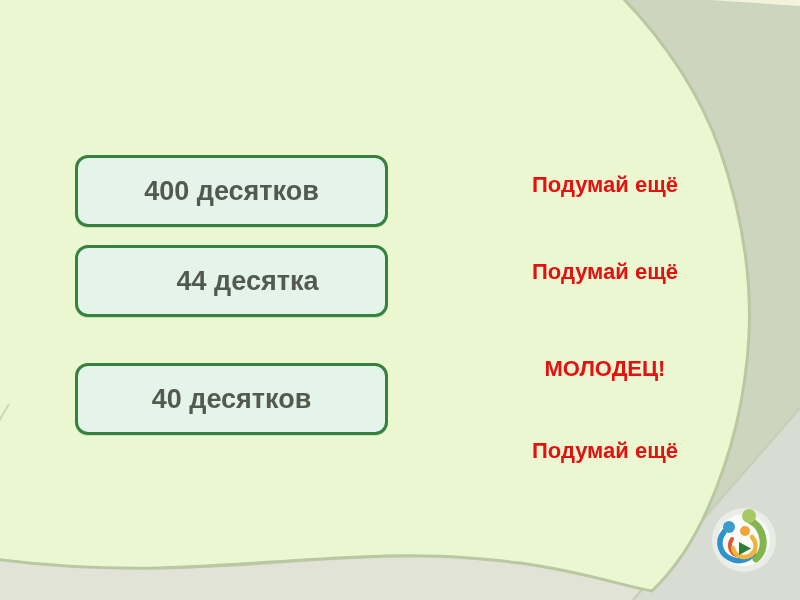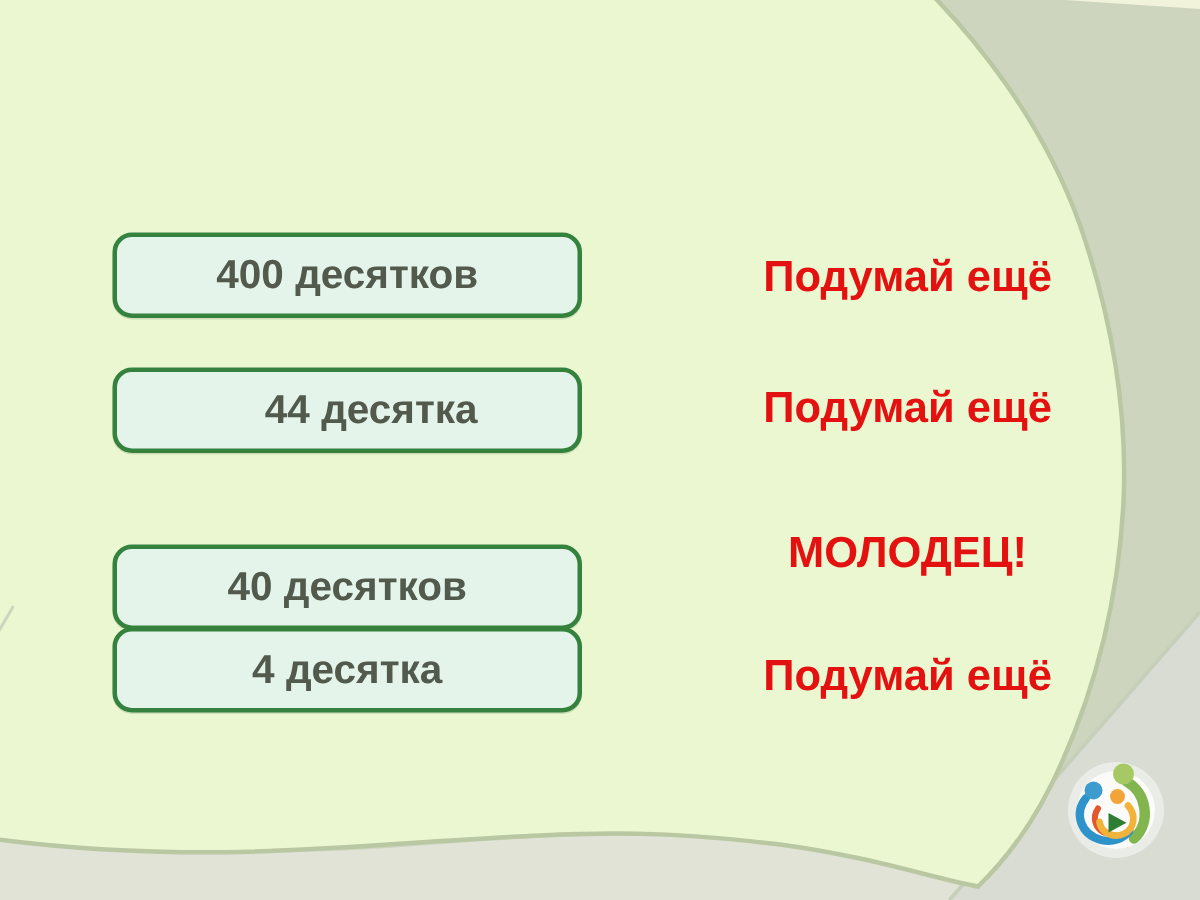--- a/index.html
+++ b/index.html
@@ -11,33 +11,33 @@
   .slide{position:relative;width:800px;height:600px;overflow:hidden;}
   .bg{position:absolute;left:0;top:0;width:800px;height:600px;display:block;}
 
   .title{
     position:absolute;left:30px;top:37px;width:740px;
     text-align:center;font-weight:bold;font-size:30px;line-height:39px;
     color:#ba0c0c;letter-spacing:0.2px;
   }
 
   .btn{
-    position:absolute;left:75px;width:313px;height:57px;
+    position:absolute;left:75px;width:313px;height:72px;
     box-sizing:border-box;border:3px solid #35823f;border-radius:13px;
     background:#e5f4ea;
     display:flex;align-items:center;justify-content:center;
     font-size:27px;font-weight:bold;color:#515a4d;
     cursor:pointer;
     box-shadow:0 1px 0 rgba(40,90,40,0.15);
   }
   .b1{top:155px;} .b2{top:245px;padding-left:32px;} .b3{top:331px;margin-top:32px;} .b4{top:418px;}
 
   .fb{
     position:absolute;left:455px;width:300px;height:36px;
-    text-align:center;font-size:29px;line-height:36px;font-weight:bold;
+    text-align:center;font-size:22px;line-height:36px;font-weight:bold;
     color:#e41111;
   }
   .f1{top:167px;} .f2{top:254px;} .f3{top:351px;} .f4{top:433px;}
 
   .logo{position:absolute;left:707px;top:503px;width:72px;height:72px;}
 </style>
 </head>
 <body>
 
 <div class="slide">
@@ -65,21 +65,20 @@
 
     <path d="M -1,421 L 9,404" stroke="#cdd6bd" stroke-width="2" fill="none"></path>
   </svg>
 
   <div class="title">
   </div>
 
   <div class="btn b1">400 десятков</div>
   <div class="btn b2">44 десятка</div>
   <div class="btn b3">40 десятков</div>
-  <div class="btn b4">4 десятка</div>
 
   <div class="fb f1">Подумай ещё</div>
   <div class="fb f2">Подумай ещё</div>
   <div class="fb f3">МОЛОДЕЦ!</div>
   <div class="fb f4">Подумай ещё</div>
 
   <svg class="logo" viewBox="0 0 72 72">
     <circle cx="37" cy="37" r="32" fill="#ffffff" opacity="0.45"></circle>
     <circle cx="37" cy="37" r="26" fill="#ffffff" opacity="0.8"></circle>
 

